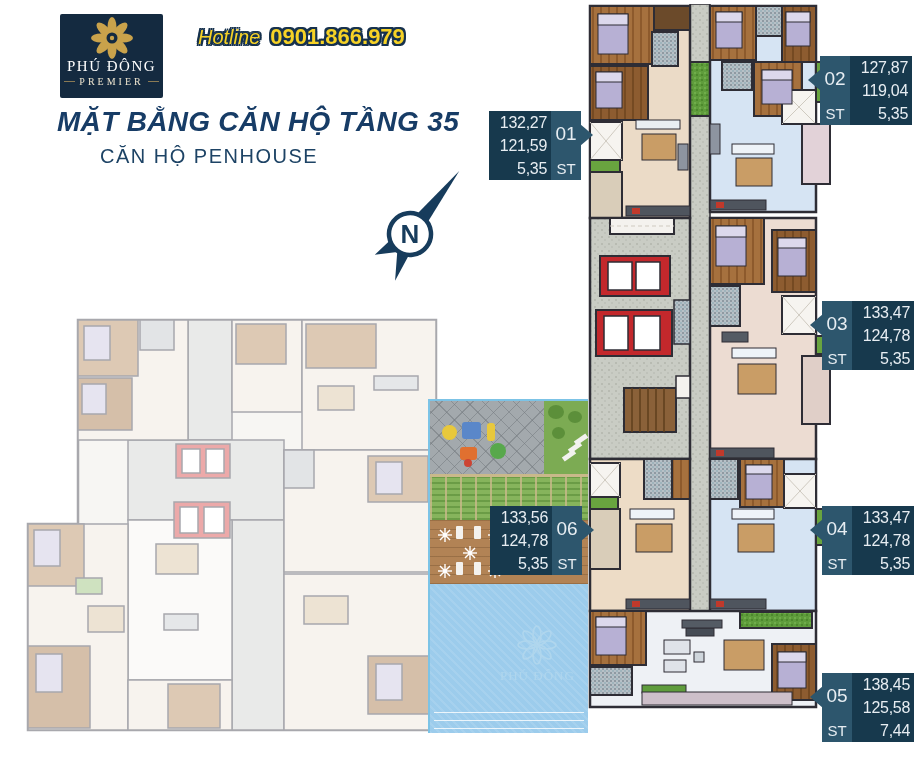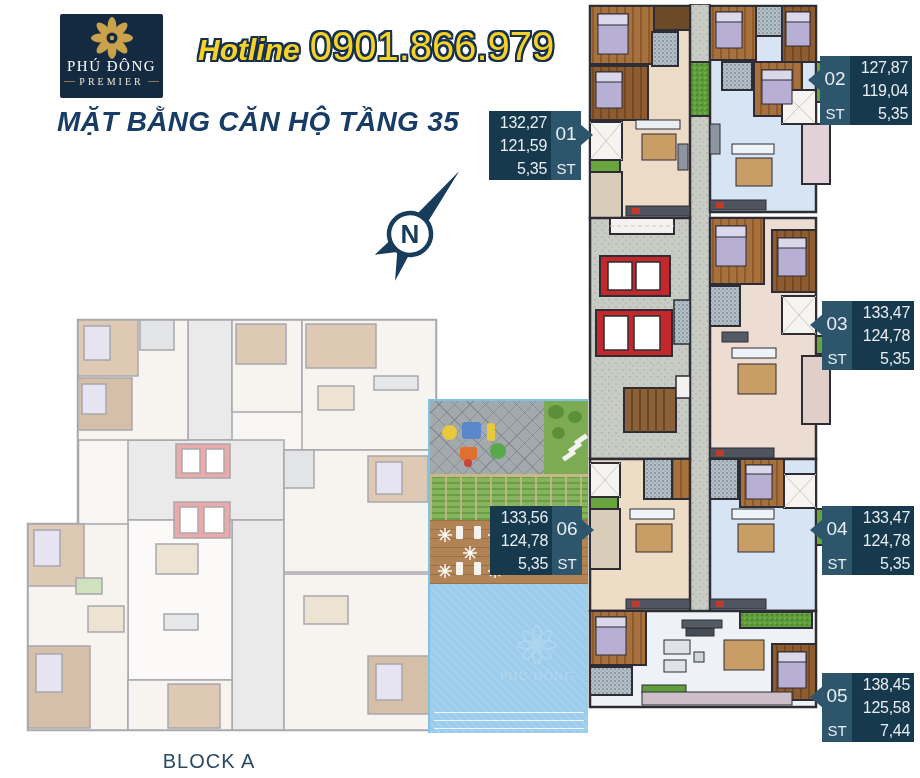--- a/index.html
+++ b/index.html
@@ -7,22 +7,22 @@
   .canvas{position:relative;width:920px;height:778px;background:#fff;overflow:hidden;}
 
   
   .logo-box{position:absolute;left:60px;top:14px;width:103px;height:84px;background:#142a40;border-radius:2px;z-index:5;display:flex;flex-direction:column;align-items:center;}
   .logo-orn{margin-top:3px;}
   .brand-top{font-family:"Liberation Serif", serif;color:#ffffff;font-size:15px;letter-spacing:1.5px;line-height:15px;}
   .brand-bot{display:flex;align-items:center;gap:4px;color:#efe6d0;font-size:10px;letter-spacing:3px;margin-top:2px;font-family:"Liberation Serif", serif;}
   .brand-bot:before,.brand-bot:after{content:"";width:11px;height:1px;background:#8a7a54;}
   .hotline{position:absolute;left:170px;top:24px;z-index:5;color:#f6d226;white-space:nowrap;
     text-shadow:-2px -2px 0 #16314d,2px -2px 0 #16314d,-2px 2px 0 #16314d,2px 2px 0 #16314d,0 -2px 0 #16314d,0 2px 0 #16314d,-2px 0 0 #16314d,2px 0 0 #16314d;}
-  .hotline .hl-label{font-size:30px;font-weight:bold;font-style:italic;margin-right:10px;padding-left:28px;}
-  .hotline .hl-number{font-size:40px;font-weight:normal;}
+  .hotline .hl-label{font-size:20px;font-weight:normal;font-style:italic;margin-right:10px;padding-left:28px;}
+  .hotline .hl-number{font-size:22px;font-weight:bold;}
   .page-title{position:absolute;left:57px;top:106px;font-size:28px;font-weight:bold;color:#173c66;letter-spacing:0.3px;z-index:5;font-style:italic;}
   .page-subtitle{position:absolute;left:100px;top:145px;font-size:20px;font-weight:400;color:#1d4365;letter-spacing:1.5px;z-index:5;}
   .block-label{position:absolute;top:750px;width:130px;text-align:center;font-size:20px;color:#2b4a63;letter-spacing:1px;z-index:5;}
   #blockA-label{left:144px;}
   #blockB-label{left:666px;}
 
   
   .abox{position:absolute;display:grid;gap:0;background:#fff;z-index:12;grid-auto-rows:23px;}
   .abox.rn{grid-template-columns:62px 30px;}
   .abox.ln{grid-template-columns:30px 62px;}
@@ -103,20 +103,21 @@
     </svg>
     <div class="brand-top">PHÚ ĐÔNG</div>
     <div class="brand-bot">PREMIER</div>
   </div>
 
   <div class="hotline">
     <span class="hl-label">Hotline</span><span class="hl-number">0901.866.979</span>
   </div>
 
   <div class="page-title">MẶT BẰNG CĂN HỘ TẦNG 35</div>
+  <div class="page-subtitle">CĂN HỘ PENHOUSE</div>
 
   <svg class="compass" width="130" height="152" viewBox="0 0 130 152">
     <g transform="translate(62,84) rotate(38)" fill="#173c5c">
       <polygon points="0,-80 8.5,-4 -8.5,-4"></polygon>
       <polygon points="8.5,-4 17,46 1,22 -15,38 -8.5,-4"></polygon>
       <circle r="21" fill="#ffffff" stroke="#173c5c" stroke-width="4.5"></circle>
       <g transform="rotate(-38)">
         <text x="0" y="9" text-anchor="middle" font-family="Liberation Sans, sans-serif" font-size="26" font-weight="bold" fill="#173c5c">N</text>
       </g>
     </g>
@@ -494,15 +495,14 @@
 
   <div class="abox rn" style="left:490px;top:506px;">
     <div class="cell val v1">133,56</div>
     <div class="cell num">06</div>
     <div class="cell val v2">124,78</div>
     <div class="cell val v3">5,35</div>
     <div class="cell stc">ST</div>
     <span class="arr r"></span>
   </div>
 
-  <div class="block-label" id="blockA-label">BLOCK A</div>
 
 </div>
 
 </body></html>

